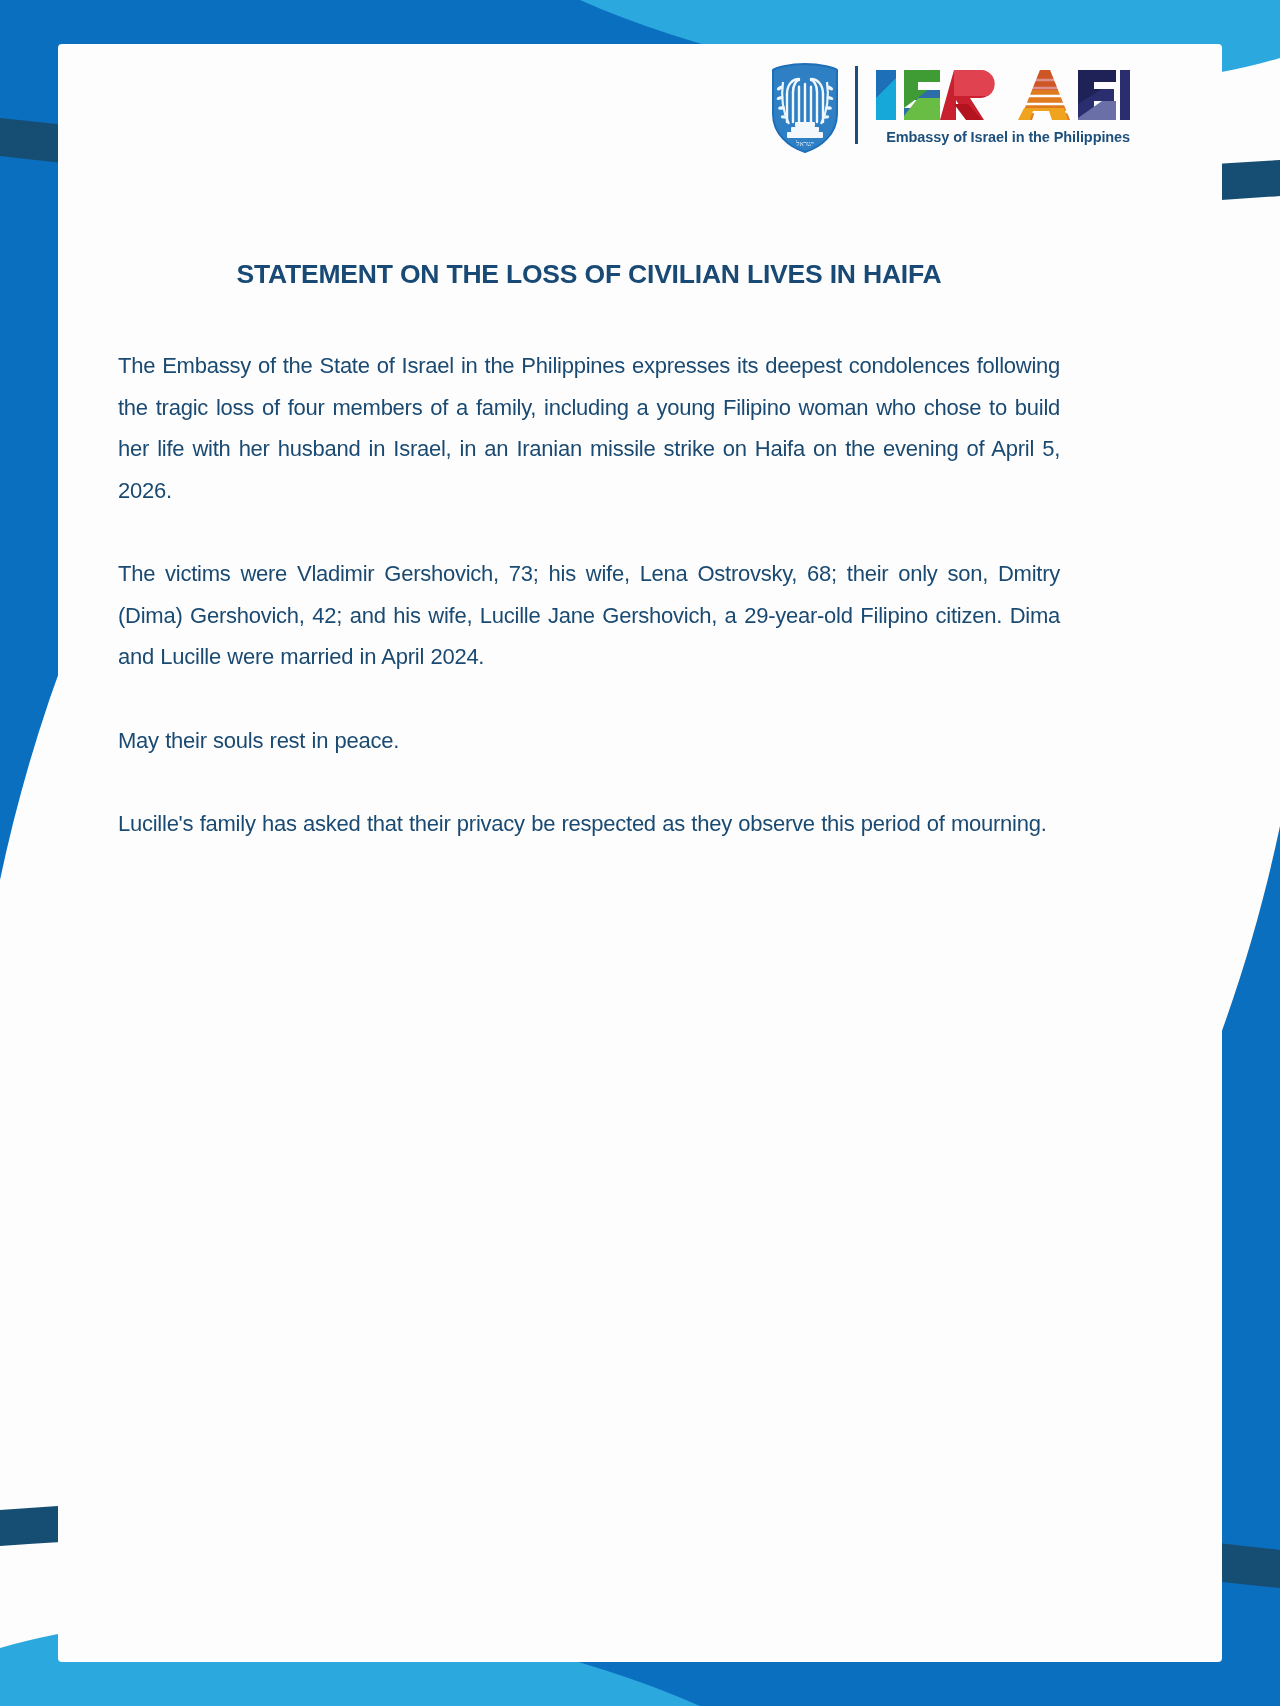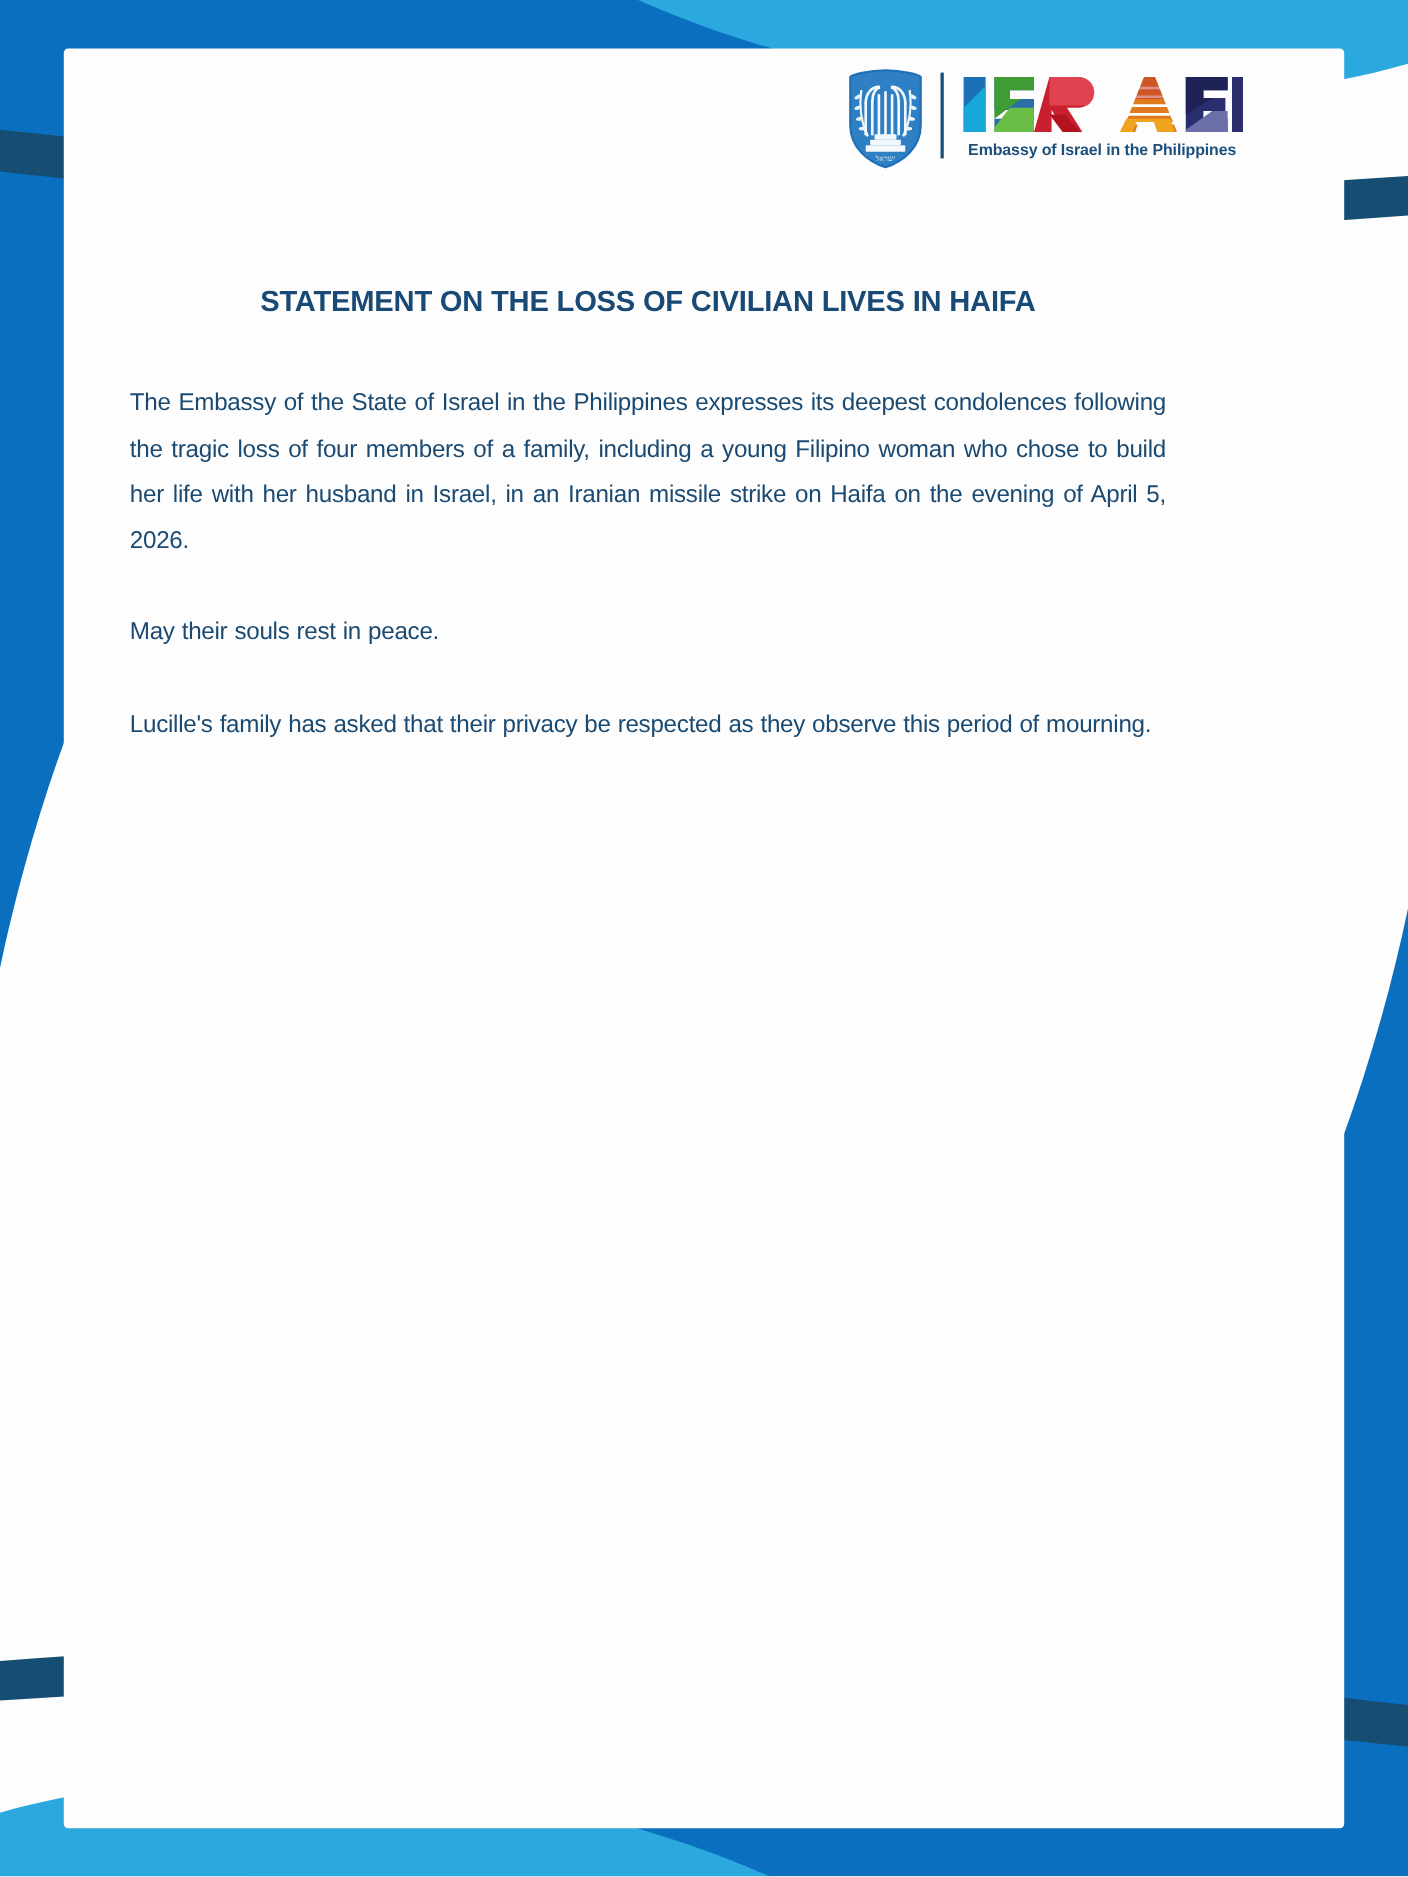--- a/index.html
+++ b/index.html
@@ -8,21 +8,21 @@
     background: #ffffff;
   }
   body {
     font-family: "Liberation Sans", sans-serif;
   }
   #page {
     position: relative;
     width: 1280px;
     height: 1706px;
     overflow: hidden;
-    background: #fef9c3;
+    background: #fde047;
   }
   .deco-svg {
     position: absolute;
     top: 0;
     left: 0;
     width: 1280px;
     height: 1706px;
     pointer-events: none;
   }
   .inner-card {
@@ -52,21 +52,21 @@
   .logo-divider {
     width: 3px;
     height: 78px;
     background: #1d4f7c;
     margin: 4px 16px 0 14px;
     flex: 0 0 auto;
   }
   .wordmark-wrap {
     display: flex;
     flex-direction: column;
-    align-items: center;
+    align-items: flex-end;
     margin-top: 2px;
   }
   .wordmark {
     width: 256px;
     height: 62px;
     display: block;
   }
   .tagline {
     font-family: "Liberation Sans", sans-serif;
     font-size: 14.5px;
@@ -233,17 +233,18 @@
       </svg>
 
       <div class="tagline">Embassy of Israel in the Philippines</div>
     </div>
   </div>
 
   <div class="doc">
     <h1 class="doc-title">STATEMENT ON THE LOSS OF CIVILIAN LIVES IN HAIFA</h1>
 
     <p class="para">The Embassy of the State of Israel in the Philippines expresses its deepest condolences following the tragic loss of four members of a family, including a young Filipino woman who chose to build her life with her husband in Israel, in an Iranian missile strike on Haifa on the evening of April 5, 2026.</p>
+    <p class="para">The victims were Vladimir Gershovich, 73; his wife, Lena Ostrovsky, 68; their only son, Dmitry (Dima) Gershovich, 42; and his wife, Lucille Jane Gershovich, a 29-year-old Filipino citizen. Dima and Lucille were married in April 2024.</p>
     <p class="para last-left">May their souls rest in peace.</p>
     <p class="para">Lucille's family has asked that their privacy be respected as they observe this period of mourning.</p>
   </div>
 
 </div>
 
 </body></html>

